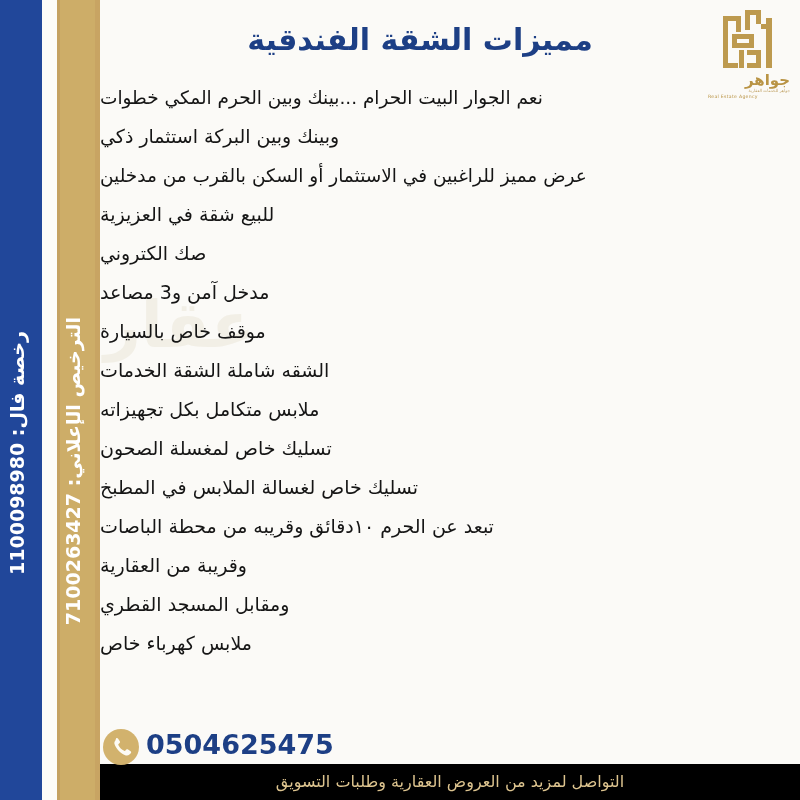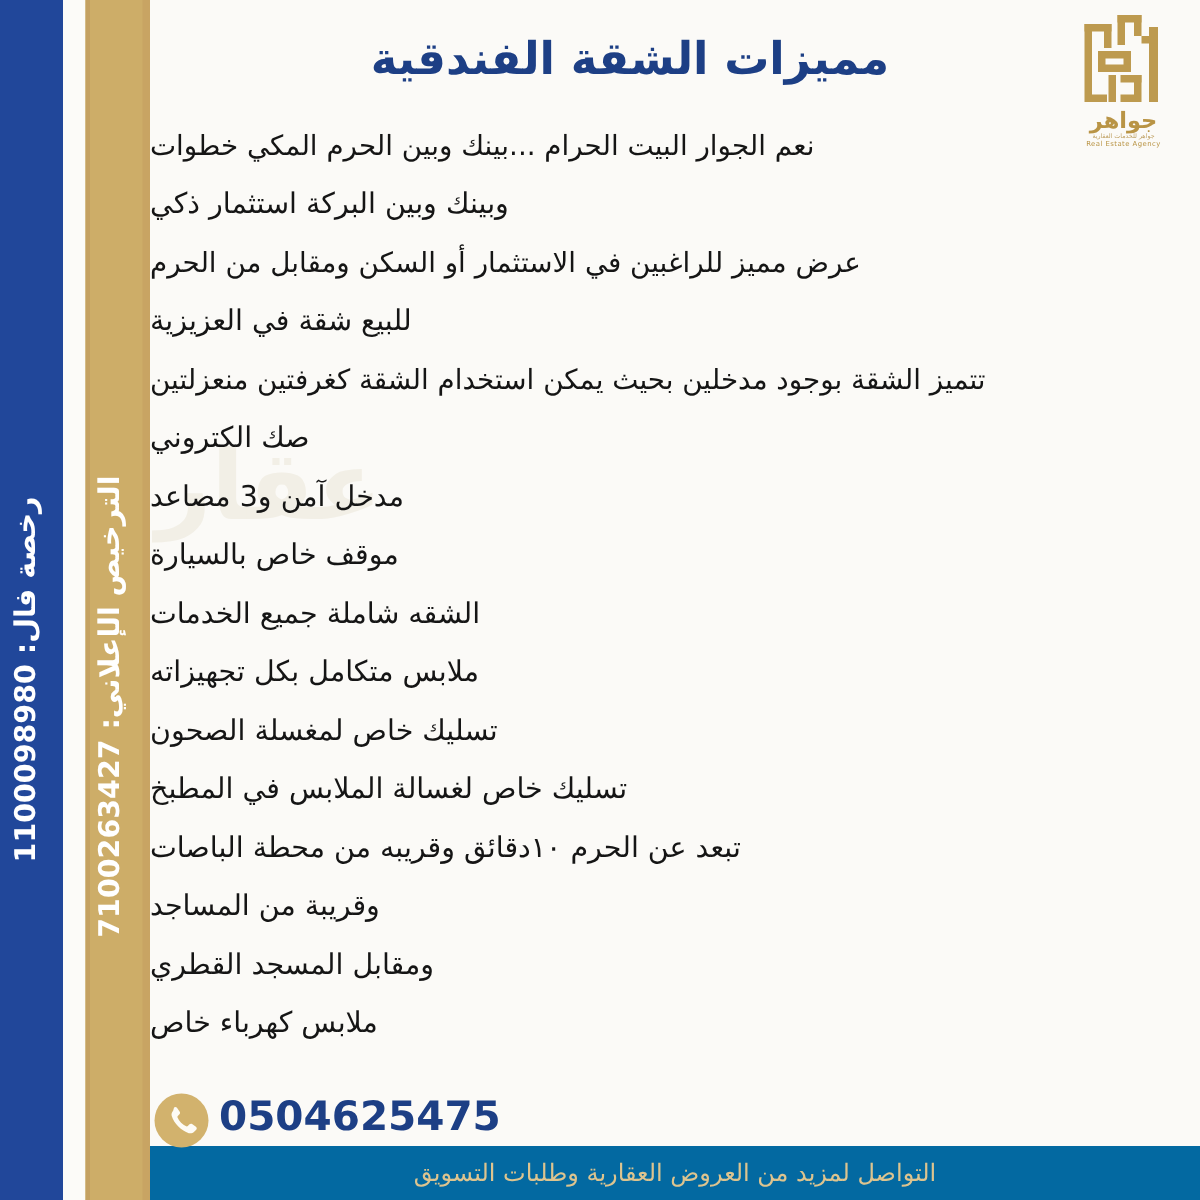--- a/index.html
+++ b/index.html
@@ -127,21 +127,20 @@
   }
   .line.wide { font-size: 18.5px; }
 
   
   .logo {
     position: absolute;
     right: 10px;
     top: 6px;
     width: 82px;
     height: 100px;
-    text-align: center;
   }
   .logo-mark { display: block; margin: 0 auto; }
   .logo-word {
     color: #b99445;
     font-size: 15px;
     font-weight: bold;
     letter-spacing: 1px;
     direction: rtl;
     line-height: 15px;
     margin-top: 1px;
@@ -161,21 +160,21 @@
     letter-spacing: 0.3px;
   }
 
   
   .footer-bar {
     position: absolute;
     left: 100px;
     top: 764px;
     width: 700px;
     height: 36px;
-    background: #0369a1;
+    background: #000000;
   }
   .footer-text {
     position: absolute;
     left: 0; top: 0;
     width: 700px;
     height: 36px;
     line-height: 36px;
     text-align: center;
     color: #ddc48f;
     font-size: 16px;
@@ -222,32 +221,31 @@
 
   <div class="watermark">عقار</div>
 
   <div class="content">
 
     <div class="title">مميزات الشقة الفندقية</div>
 
     <div class="lines">
       <div class="line wide">نعم الجوار البيت الحرام ...بينك وبين الحرم المكي خطوات</div>
       <div class="line">وبينك وبين البركة استثمار ذكي</div>
-      <div class="line wide">عرض مميز للراغبين في الاستثمار أو السكن ومقابل من الحرم</div>
+      <div class="line wide">عرض مميز للراغبين في الاستثمار أو السكن بالقرب من مدخلين</div>
       <div class="line">للبيع شقة في العزيزية</div>
-      <div class="line wide">تتميز الشقة بوجود مدخلين بحيث يمكن استخدام الشقة كغرفتين منعزلتين</div>
       <div class="line">صك الكتروني</div>
       <div class="line">مدخل آمن و3 مصاعد</div>
       <div class="line">موقف خاص بالسيارة</div>
-      <div class="line">الشقه شاملة جميع الخدمات</div>
+      <div class="line">الشقه شاملة الشقة الخدمات</div>
       <div class="line">ملابس متكامل بكل تجهيزاته</div>
       <div class="line">تسليك خاص لمغسلة الصحون</div>
       <div class="line">تسليك خاص لغسالة الملابس في المطبخ</div>
       <div class="line">تبعد عن الحرم ١٠دقائق وقريبه من محطة الباصات</div>
-      <div class="line">وقريبة من المساجد</div>
+      <div class="line">وقريبة من العقارية</div>
       <div class="line">ومقابل المسجد القطري</div>
       <div class="line">ملابس كهرباء خاص</div>
     </div>
 
     <div class="logo">
       <svg class="logo-mark" width="64" height="66" viewBox="0 0 64 66">
         <g fill="#bd9a4f">
           <rect x="6" y="10" width="5" height="52"></rect>
           <rect x="6" y="10" width="18" height="5"></rect>
           <rect x="19" y="10" width="5" height="16"></rect>

